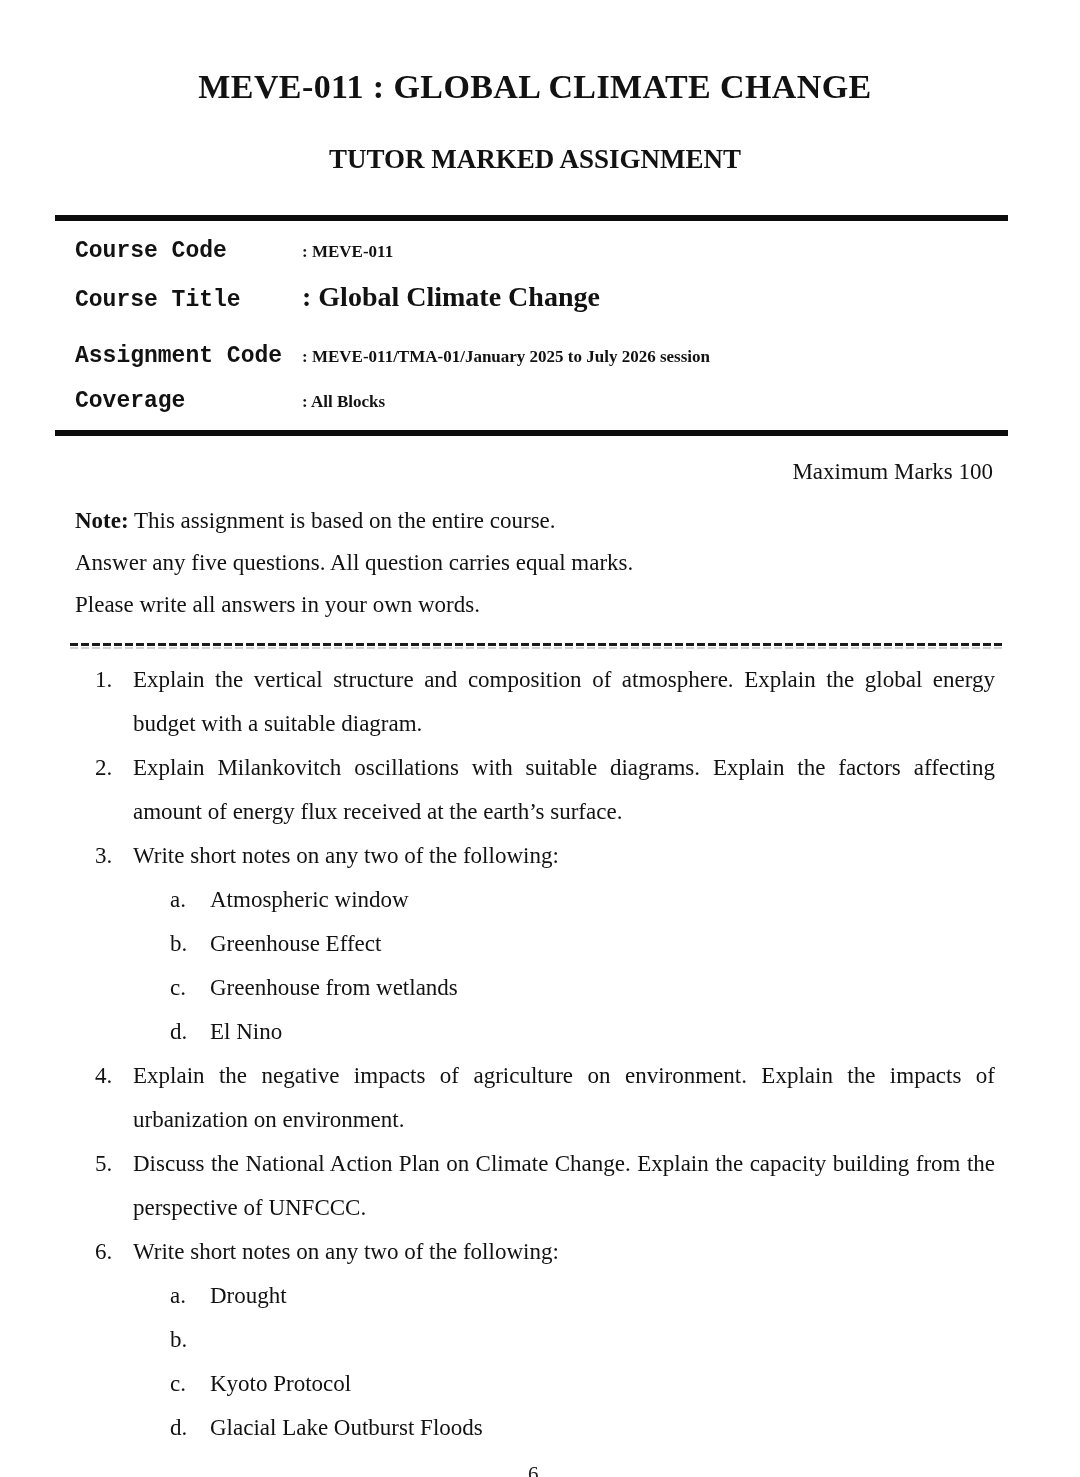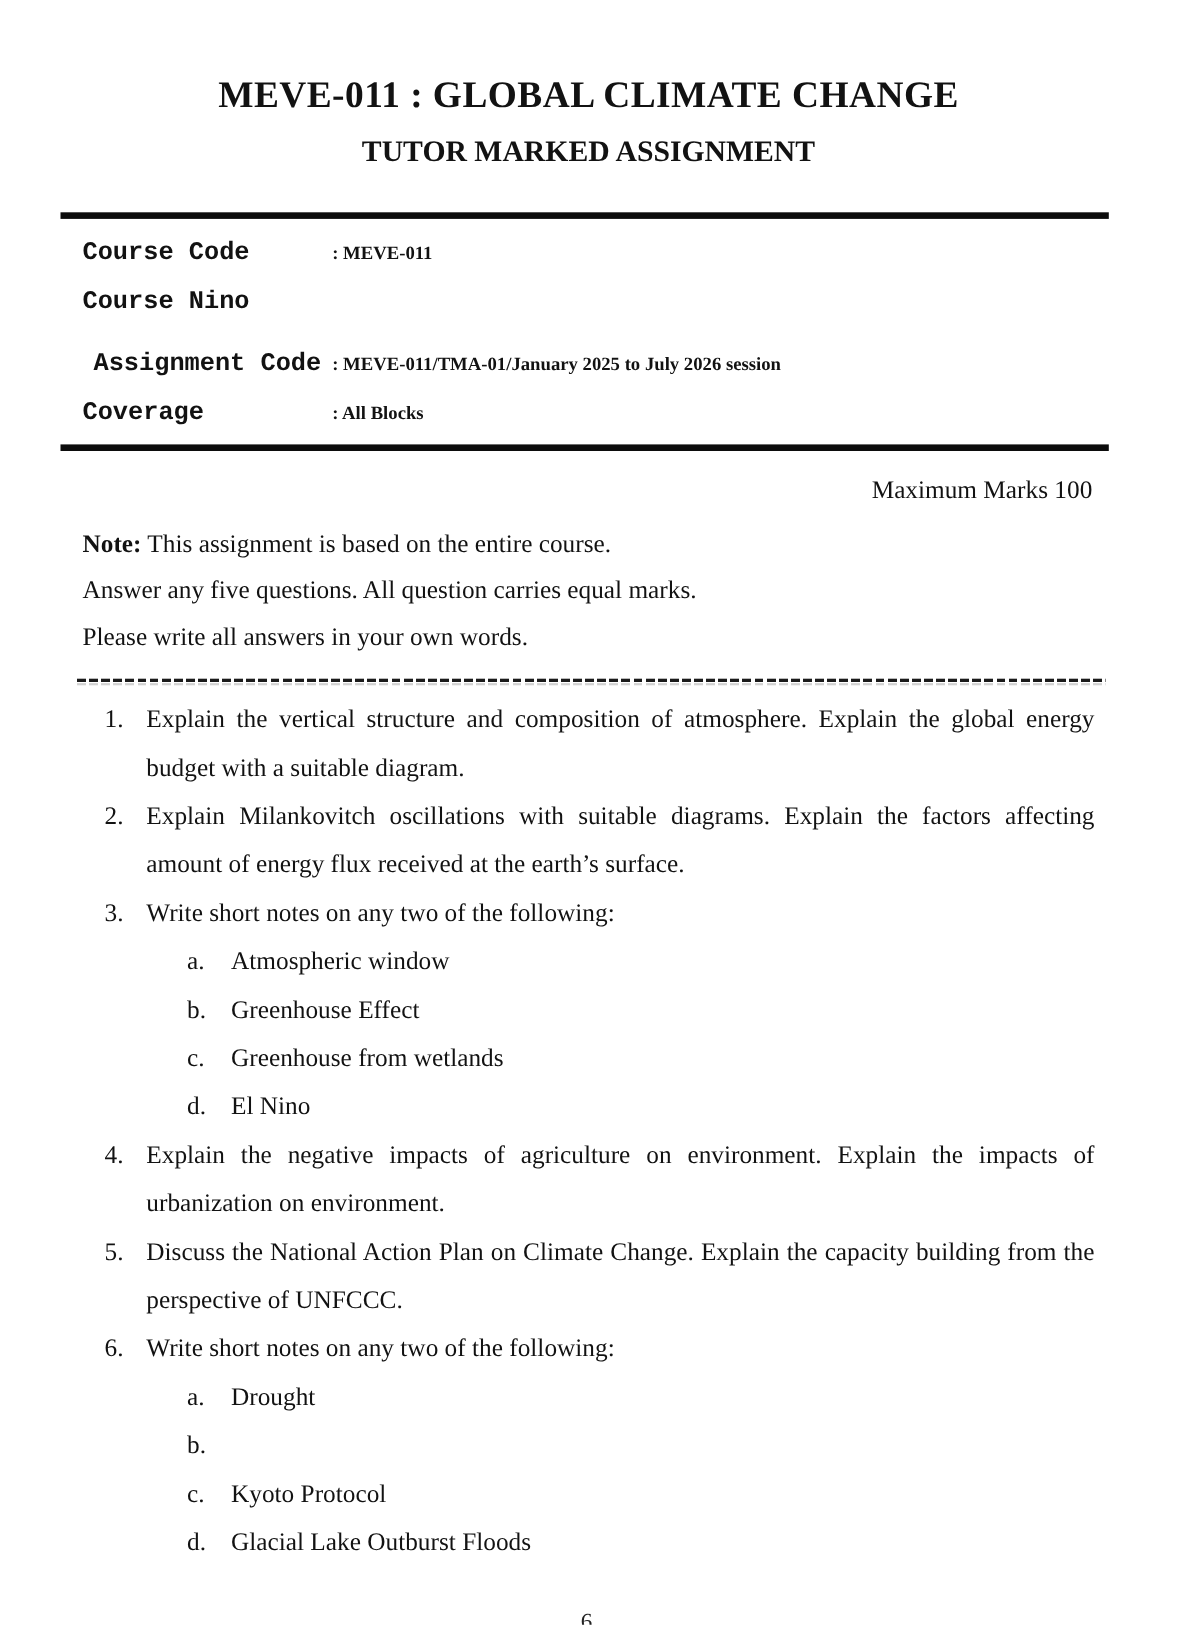--- a/index.html
+++ b/index.html
@@ -21,36 +21,36 @@
     text-align: center;
     font-size: 34px;
     font-weight: bold;
     letter-spacing: 0.4px;
     margin-top: 4px;
   }
   .doc-subtitle {
     text-align: center;
     font-size: 27px;
     font-weight: bold;
-    margin-top: 16px;
+    margin-top: 38px;
   }
 
   
   .info-table {
     margin: 40px -13px 0 -20px;
     border-top: 6px solid #0c0c0c;
     border-bottom: 6px solid #0c0c0c;
     padding: 8px 0 6px 0;
   }
   .info-row {
     display: flex;
     align-items: baseline;
     line-height: 45px;
   }
-  .info-row.gap-before { margin-top: 11px; text-align: center; }
+  .info-row.gap-before { margin-top: 11px; }
   .info-label {
     flex: none;
     width: 247px;
     padding-left: 20px;
     font-weight: bold;
     font-size: 23px;
     font-family: Liberation Mono, monospace;
   }
   .info-value {
     font-weight: bold;
@@ -129,21 +129,22 @@
 
   <div class="doc-title">MEVE-011 : GLOBAL CLIMATE CHANGE</div>
   <div class="doc-subtitle">TUTOR MARKED ASSIGNMENT</div>
 
   <div class="info-table">
     <div class="info-row">
       <div class="info-label">Course Code</div>
       <div class="info-value">: MEVE-011</div>
     </div>
     <div class="info-row">
-      <div class="info-label">Course Nino</div>
+      <div class="info-label">Course Title</div>
+      <div class="info-value big">: Global Climate Change</div>
     </div>
     <div class="info-row gap-before">
       <div class="info-label">Assignment Code</div>
       <div class="info-value">: MEVE-011/TMA-01/January 2025 to July 2026 session</div>
     </div>
     <div class="info-row">
       <div class="info-label">Coverage</div>
       <div class="info-value">: All Blocks</div>
     </div>
   </div>

